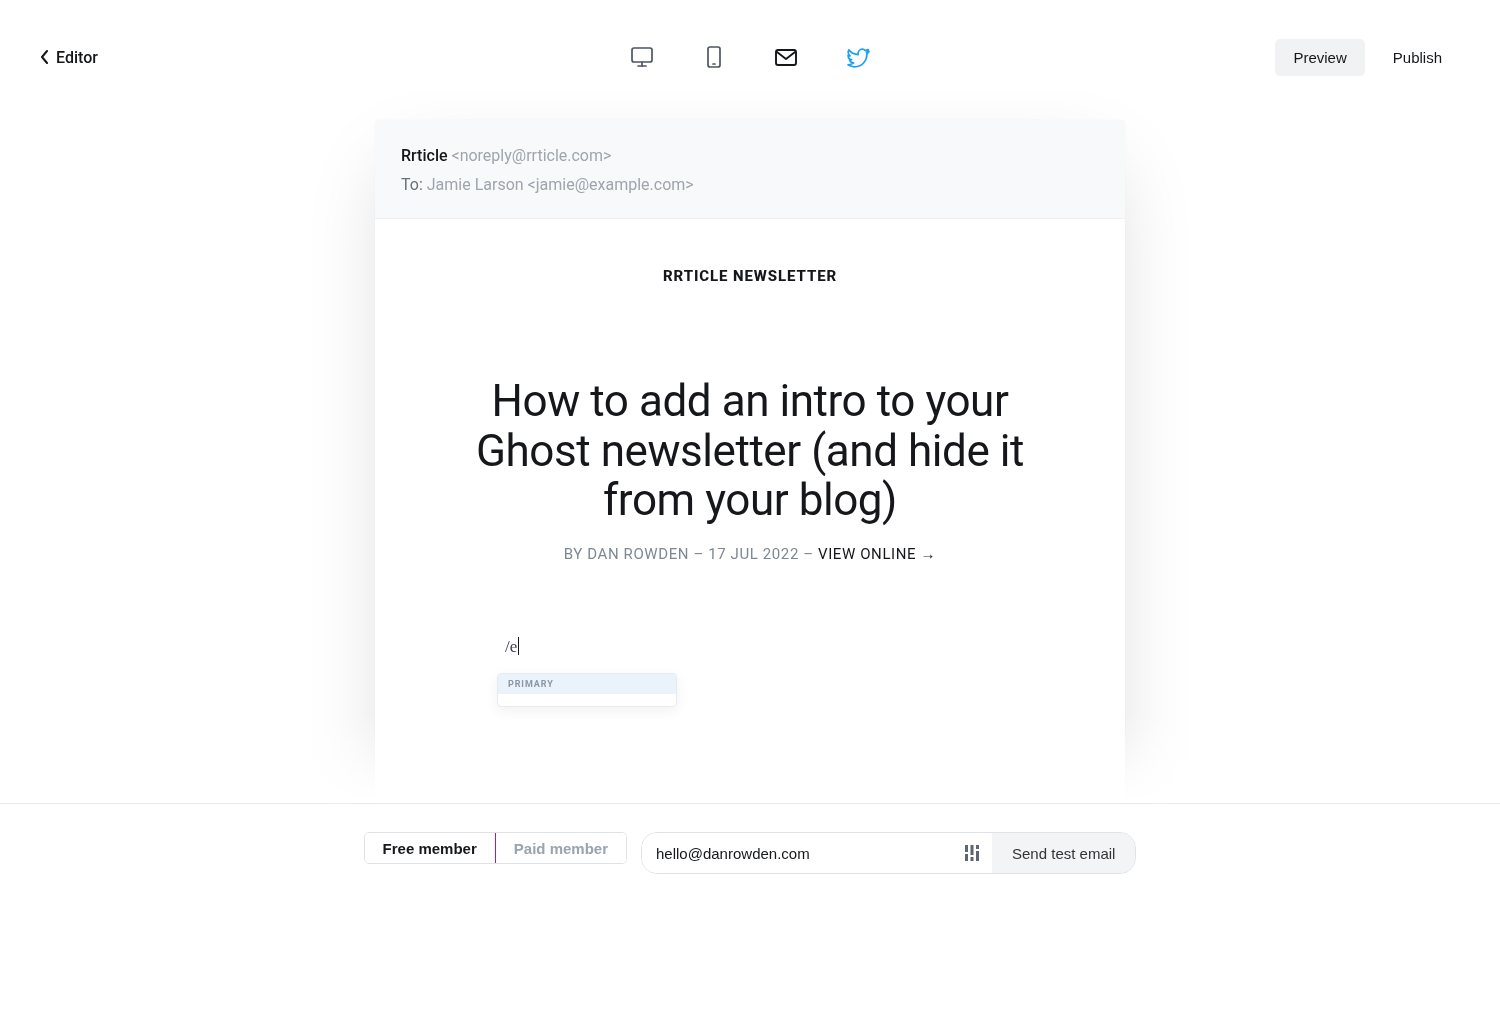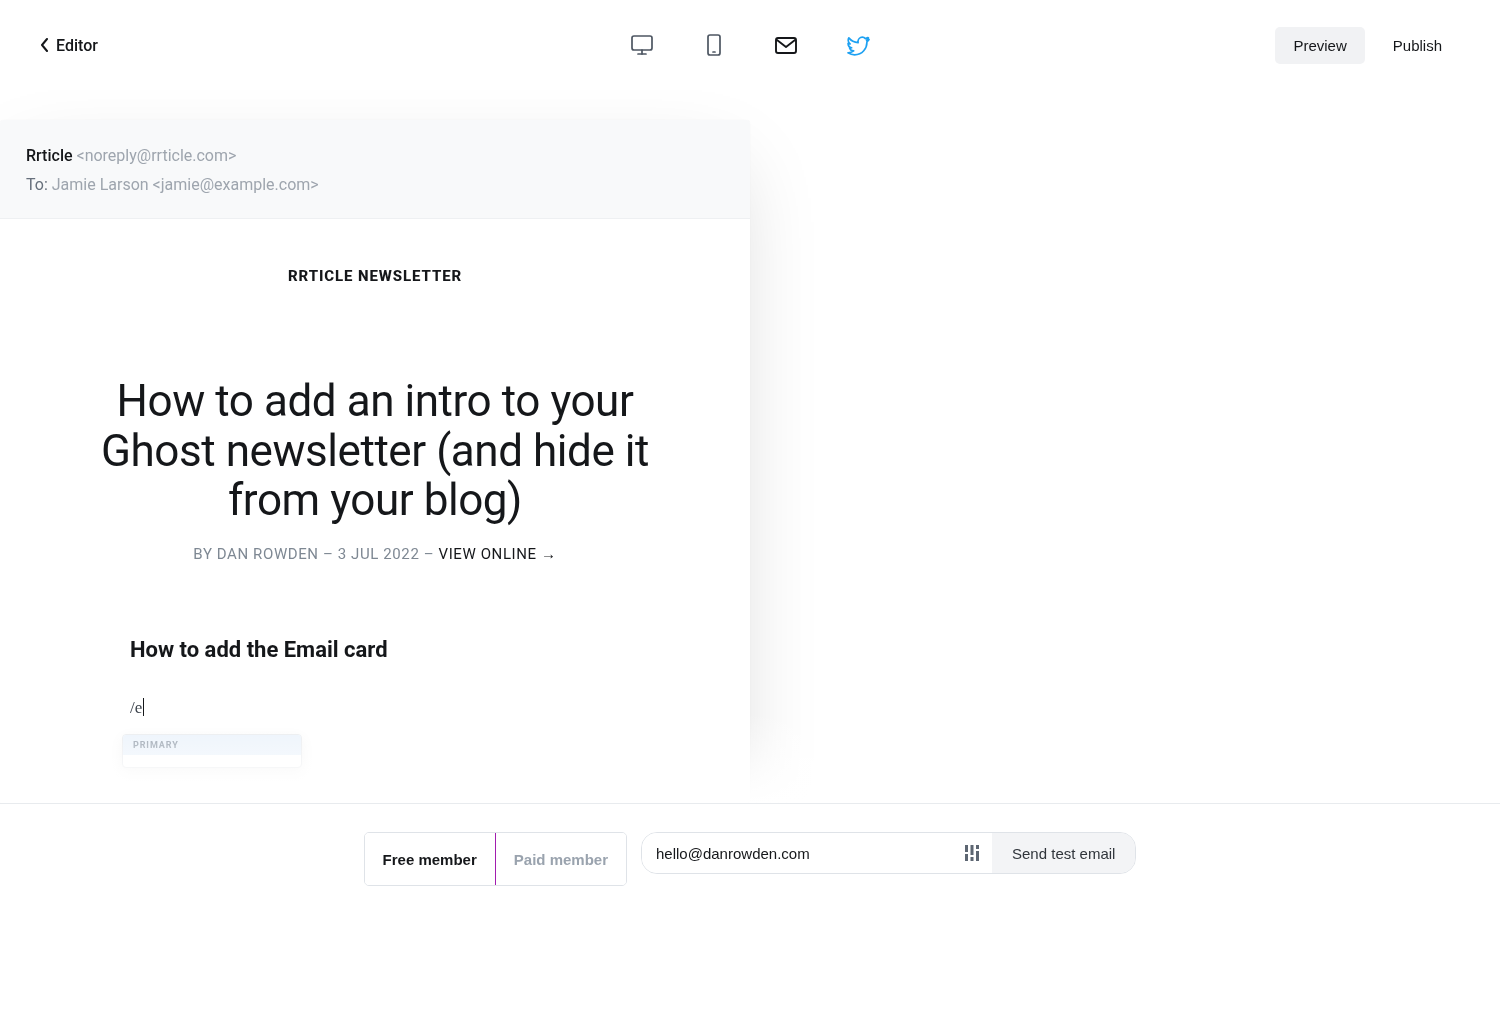--- a/index.html
+++ b/index.html
@@ -8,21 +8,21 @@
     font-family: -apple-system, BlinkMacSystemFont, "Segoe UI", Roboto, Helvetica, Arial, sans-serif;
     background: #ffffff;
     color: #15171a;
     font-size: 14px;
     overflow: hidden;
   }
 
   
   .topbar {
     position: absolute;
-    top: 0; left: 0; right: 0;
+    top: 12px; left: 0; right: 0;
     height: 90px;
     display: flex;
     align-items: center;
     justify-content: space-between;
     padding: 4px 40px;
     background: #fff;
   }
   .topbar-left {
     display: flex;
     align-items: center;
@@ -62,20 +62,21 @@
     background: transparent;
     color: #15171a;
   }
   .topbar-right .btn.preview { background: #f1f2f4; }
 
   
   .stage {
     position: absolute;
     top: 90px; bottom: 216px; left: 0; right: 0;
     display: flex;
+    justify-content: center;
     overflow: hidden;
   }
   .email-card {
     width: 750px;
     background: #ffffff;
     border-radius: 4px;
     box-shadow: 0 0 1px rgba(0,0,0,0.08), 0 30px 80px -20px rgba(0,0,0,0.18);
     overflow: hidden;
     margin-top: 30px;
   }
@@ -204,21 +205,21 @@
   .bottom-inner {
     display: flex;
     gap: 14px;
     align-items: flex-start;
   }
   .segmented {
     display: flex;
     border: 1px solid #dfe3e8;
     border-radius: 5px;
     overflow: hidden;
-    height: 54px;
+    height: 32px;
   }
   .segmented .seg {
     padding: 0 18px;
     display: flex; align-items: center;
     font-size: 15px;
     font-weight: 600;
     background: #fff;
     color: #9aa3ae;
     cursor: pointer;
     border: none;
@@ -314,26 +315,25 @@
       <div class="to-row">
         <span class="to-label">To:</span>
         <span class="fade">Jamie Larson &lt;jamie@example.com&gt;</span>
       </div>
     </div>
 
     <div class="email-body">
       <div class="nl-title">RRTICLE NEWSLETTER</div>
       <div class="post-title">How to add an intro to your Ghost newsletter (and hide it from your blog)</div>
       <div class="byline">
-        <span>BY DAN ROWDEN – 3 JUL 2022 – </span><span class="vo">VIEW ONLINE</span>
+        <span>BY DAN ROWDEN – 17 JUL 2022 – </span><span class="vo">VIEW ONLINE</span>
         <span class="arrow">→</span>
       </div>
 
       <div class="content">
-        <h2>How to add the Email card</h2>
 
         <div class="slash-e">
           <span>/e</span><span class="caret"></span>
         </div>
 
         <div class="dropdown">
           <div class="dd-head">PRIMARY</div>
           <div class="dd-body"></div>
         </div>
       </div>

